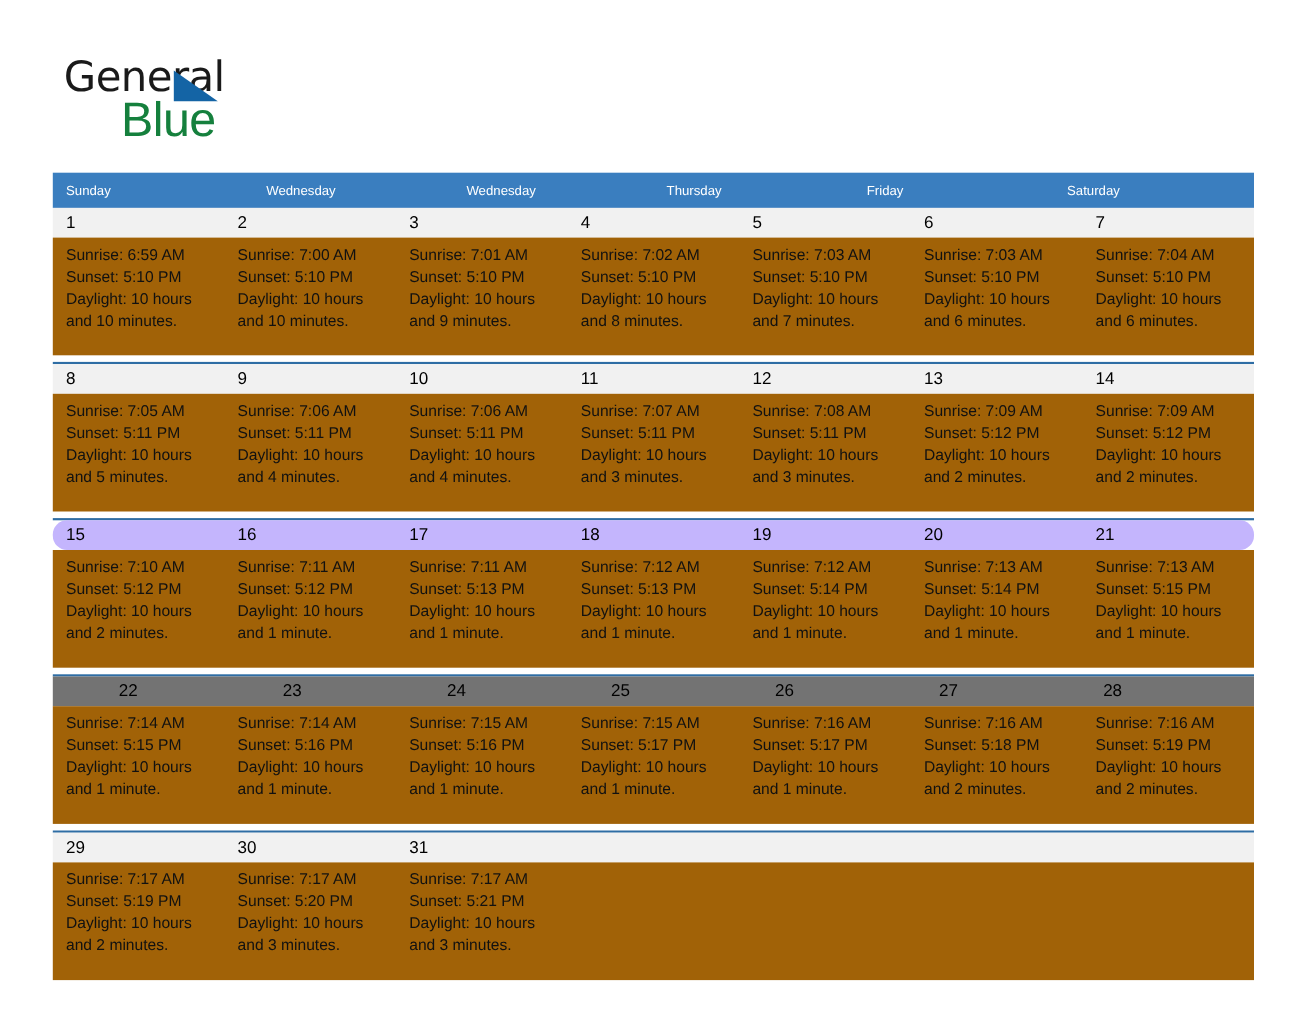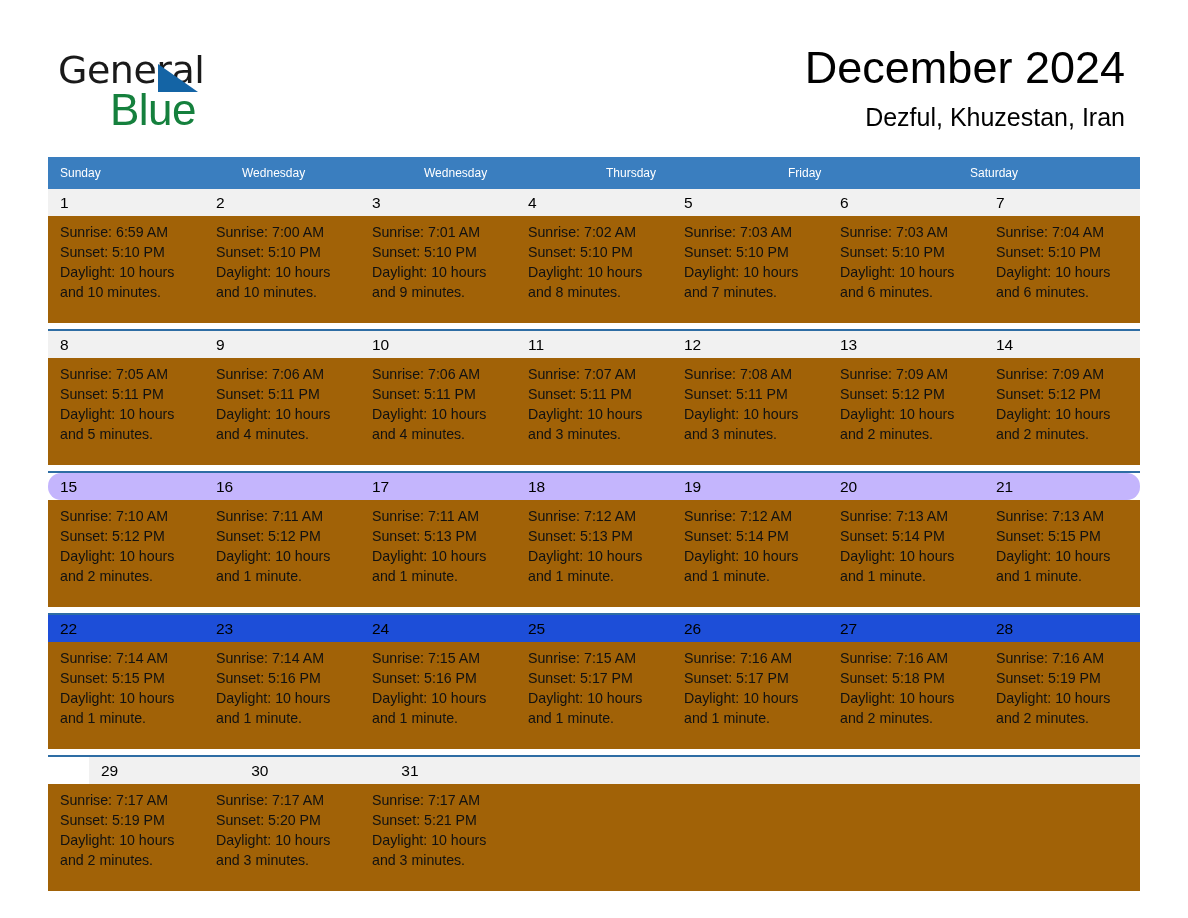--- a/index.html
+++ b/index.html
@@ -156,24 +156,20 @@
 <div class="page">
 
   <div class="header">
 
     <div class="brand">
       <span class="brand-general">General</span>
       <span class="brand-tri"></span>
       <span class="brand-blue">Blue</span>
     </div>
 
-    <div class="title-block">
-      <div class="month-title">December 2024</div>
-      <div class="location">Dezful, Khuzestan, Iran</div>
-    </div>
 
   </div>
 
   <div class="calendar">
     <div class="weekday-row" style="background: rgb(58, 126, 191);">
         <div class="weekday-cell">Sunday</div>
         <div class="weekday-cell">Wednesday</div>
         <div class="weekday-cell">Wednesday</div>
         <div class="weekday-cell">Thursday</div>
         <div class="weekday-cell">Friday</div>
@@ -339,21 +335,21 @@
             </div>
             <div class="detail-cell">
               <div class="detail-line">Sunrise: 7:13 AM</div>
               <div class="detail-line">Sunset: 5:15 PM</div>
               <div class="detail-line">Daylight: 10 hours</div>
               <div class="detail-line">and 1 minute.</div>
             </div>
           </div>
         </div>
         <div class="week-row" style="border-top-color: rgb(46, 109, 164);">
-          <div class="datenum-band" style="background: #1d4ed8;">
+          <div class="datenum-band" style="background: #737373; padding-left: 48px;">
             <div class="datenum-cell">22</div>
             <div class="datenum-cell">23</div>
             <div class="datenum-cell">24</div>
             <div class="datenum-cell">25</div>
             <div class="datenum-cell">26</div>
             <div class="datenum-cell">27</div>
             <div class="datenum-cell">28</div>
           </div>
           <div class="detail-band">
             <div class="detail-cell">
@@ -394,21 +390,21 @@
             </div>
             <div class="detail-cell">
               <div class="detail-line">Sunrise: 7:16 AM</div>
               <div class="detail-line">Sunset: 5:19 PM</div>
               <div class="detail-line">Daylight: 10 hours</div>
               <div class="detail-line">and 2 minutes.</div>
             </div>
           </div>
         </div>
         <div class="week-row" style="border-top-color: rgb(46, 109, 164);">
-          <div class="datenum-band" style="background: rgb(241, 241, 241); margin-left: 41px;">
+          <div class="datenum-band" style="background: rgb(241, 241, 241);">
             <div class="datenum-cell">29</div>
             <div class="datenum-cell">30</div>
             <div class="datenum-cell">31</div>
             <div class="datenum-cell"></div>
             <div class="datenum-cell"></div>
             <div class="datenum-cell"></div>
             <div class="datenum-cell"></div>
           </div>
           <div class="detail-band">
             <div class="detail-cell">

